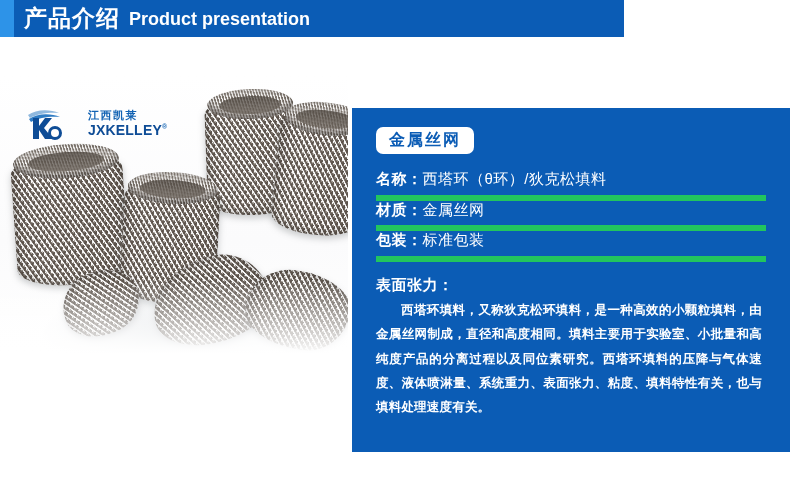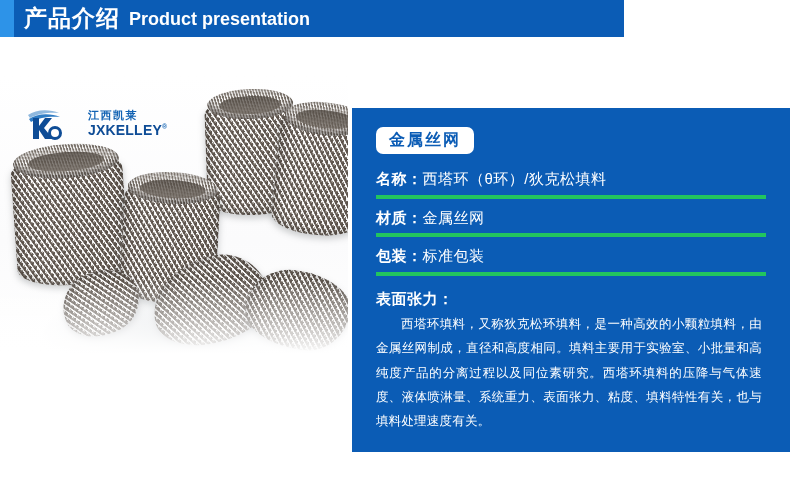--- a/index.html
+++ b/index.html
@@ -237,22 +237,21 @@
     padding: 5px 13px 6px 13px;
     border-radius: 7px;
     line-height: 1;
   }
   .spec-list {
     margin-top: 16px;
     width: 390px;
   }
   .spec-row {
     padding: 0 0 7px 0;
-    border-bottom: 4px solid #22c55e;
-    margin-bottom: 10px;
+    border-bottom: 6px solid #22c55e;
     white-space: nowrap;
     line-height: 1.1;
   }
   .spec-label {
     color: #ffffff;
     font-size: 15px;
     font-weight: bold;
     letter-spacing: 0.5px;
   }
   .spec-value {
@@ -265,21 +264,21 @@
     color: #ffffff;
     font-size: 15px;
     font-weight: bold;
     letter-spacing: 0.5px;
     margin-top: 14px;
     line-height: 1.2;
   }
   .desc-body {
     color: #ffffff;
     font-size: 12.5px;
-    font-weight: normal;
+    font-weight: bold;
     line-height: 1.95;
     margin-top: 4px;
     width: 386px;
     text-indent: 25px;
     text-align: justify;
     letter-spacing: 0.2px;
   }
 </style>
 </head>
 <body>

